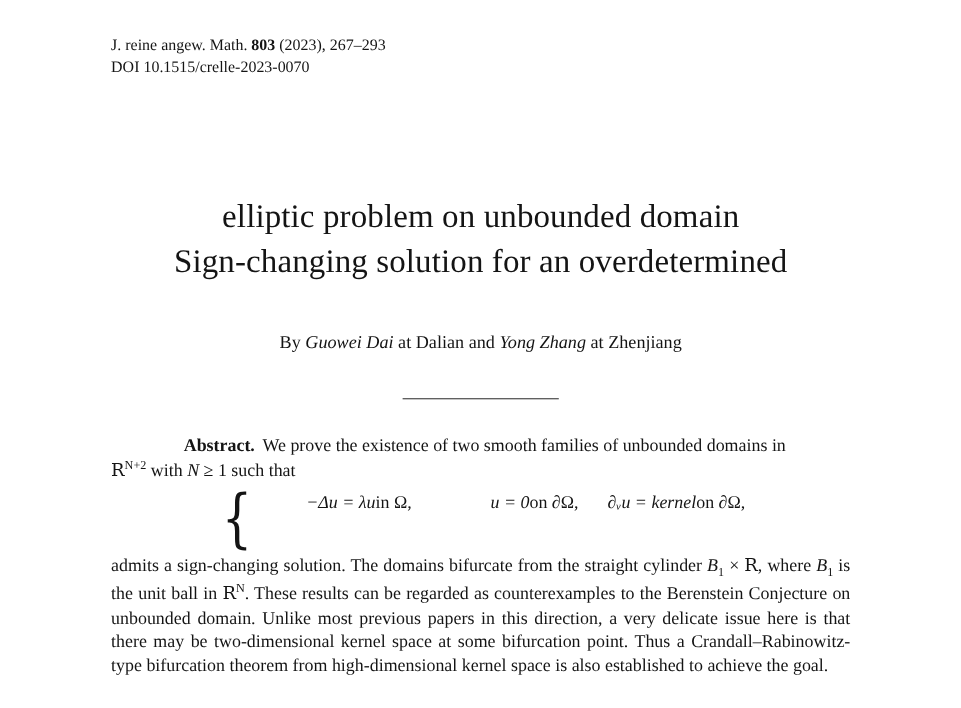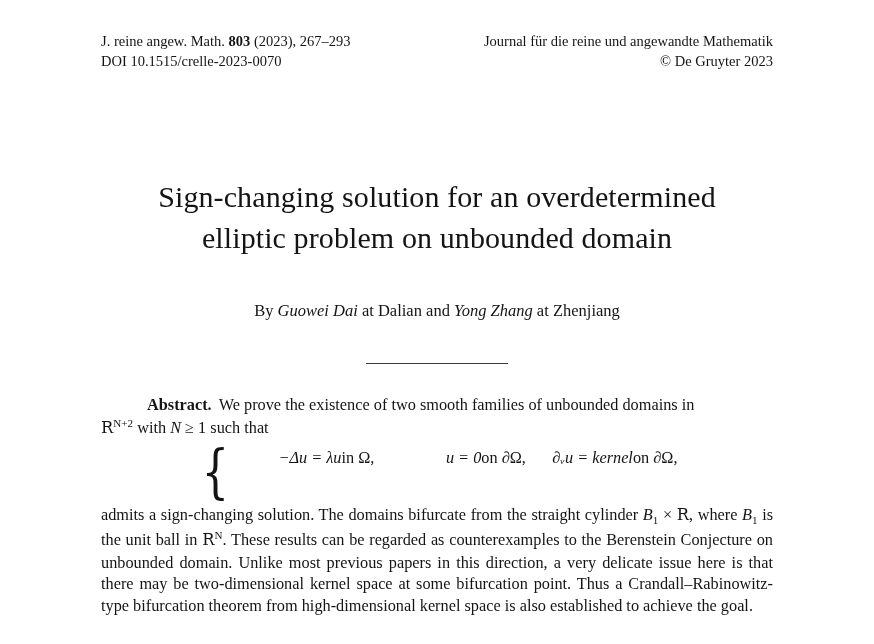--- a/index.html
+++ b/index.html
@@ -67,21 +67,21 @@
   
   .abstract {
     margin-top: 26px;
     font-size: 16.3px;
     line-height: 1.345;
     text-align: justify;
     text-justify: inter-word;
   }
   .abstract .head {
     font-weight: bold;
-    margin-left: 46px;
+    margin-left: 66px;
   }
   .abstract .gap { display: inline-block; width: 7px; }
 
   
   .mi { font-style: italic; }
   .mr { font-style: normal; }
   sup.sp { font-size: 0.68em; vertical-align: super; font-style: normal; }
   sub.sb { font-size: 0.68em; vertical-align: sub; font-style: normal; }
   .bb { font-family: "DejaVu Serif", serif; }
 
@@ -129,29 +129,25 @@
 </head>
 <body>
 
 <div class="page">
 
   <div class="runhead">
     <div class="left">
       <div><span>J. reine angew. Math. </span><span class="bold">803</span><span> (2023), 267–293</span></div>
       <div>DOI 10.1515/crelle-2023-0070</div>
     </div>
-    <div class="right">
-      <div>Journal für die reine und angewandte Mathematik</div>
-      <div>© De Gruyter 2023</div>
-    </div>
   </div>
 
   <h1 class="title">
+    <span class="l2">elliptic problem on unbounded domain</span>
     <span class="l2">Sign-changing solution for an overdetermined</span>
-    <span class="l2">elliptic problem on unbounded domain</span>
   </h1>
 
   <div class="byline"><span>By </span><i>Guowei Dai</i><span> at Dalian and </span><i>Yong Zhang</i><span> at Zhenjiang</span></div>
 
   <div class="rule-wrap">
     <span class="rule"></span>
   </div>
 
   <div class="abstract">
     <p style="margin:0;"><span class="head">Abstract.</span><span class="gap"></span><span>We prove the existence of two smooth families of unbounded domains in</span><br><span class="bb mr">R</span><sup class="sp">N+2</sup><span> with </span><span class="mi">N</span><span> ≥ 1</span><span> such that</span></p>

